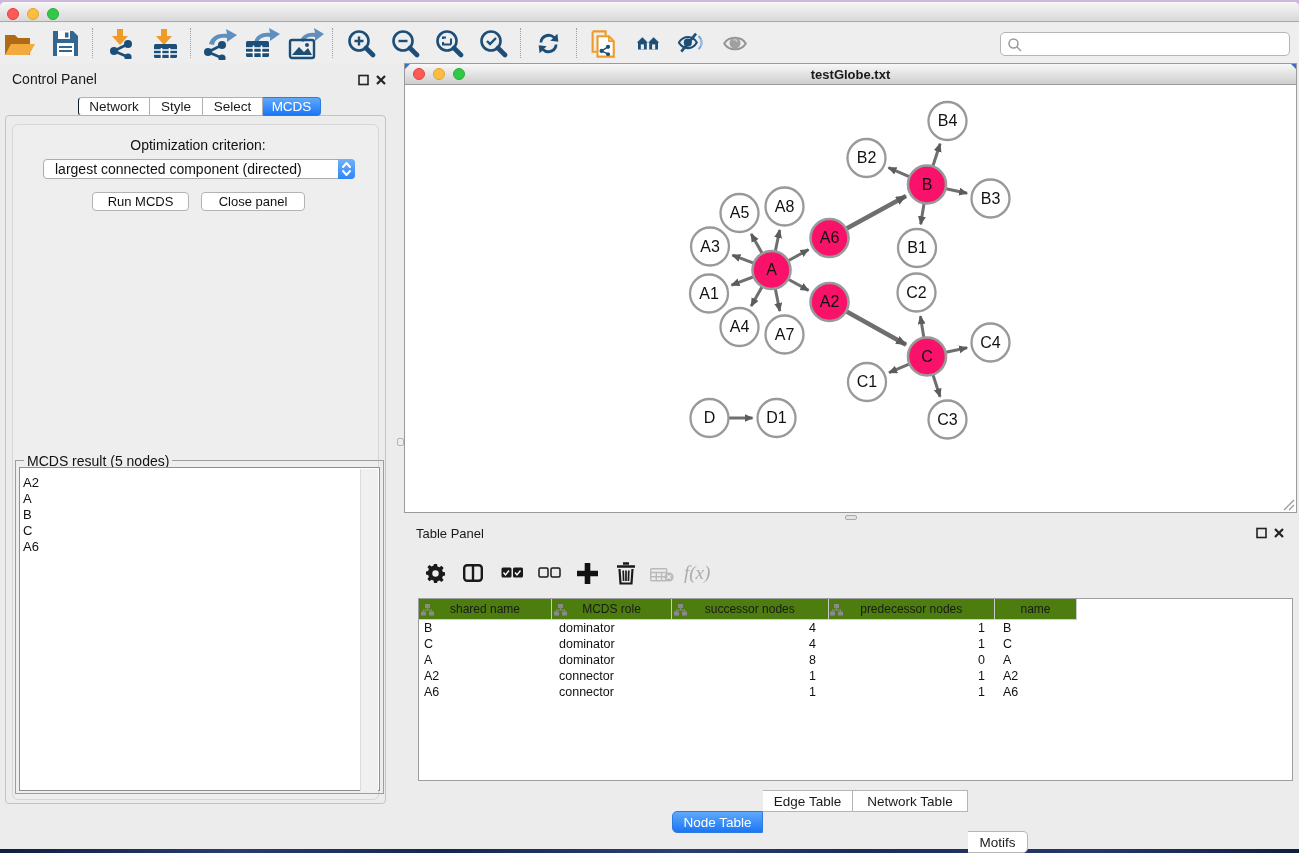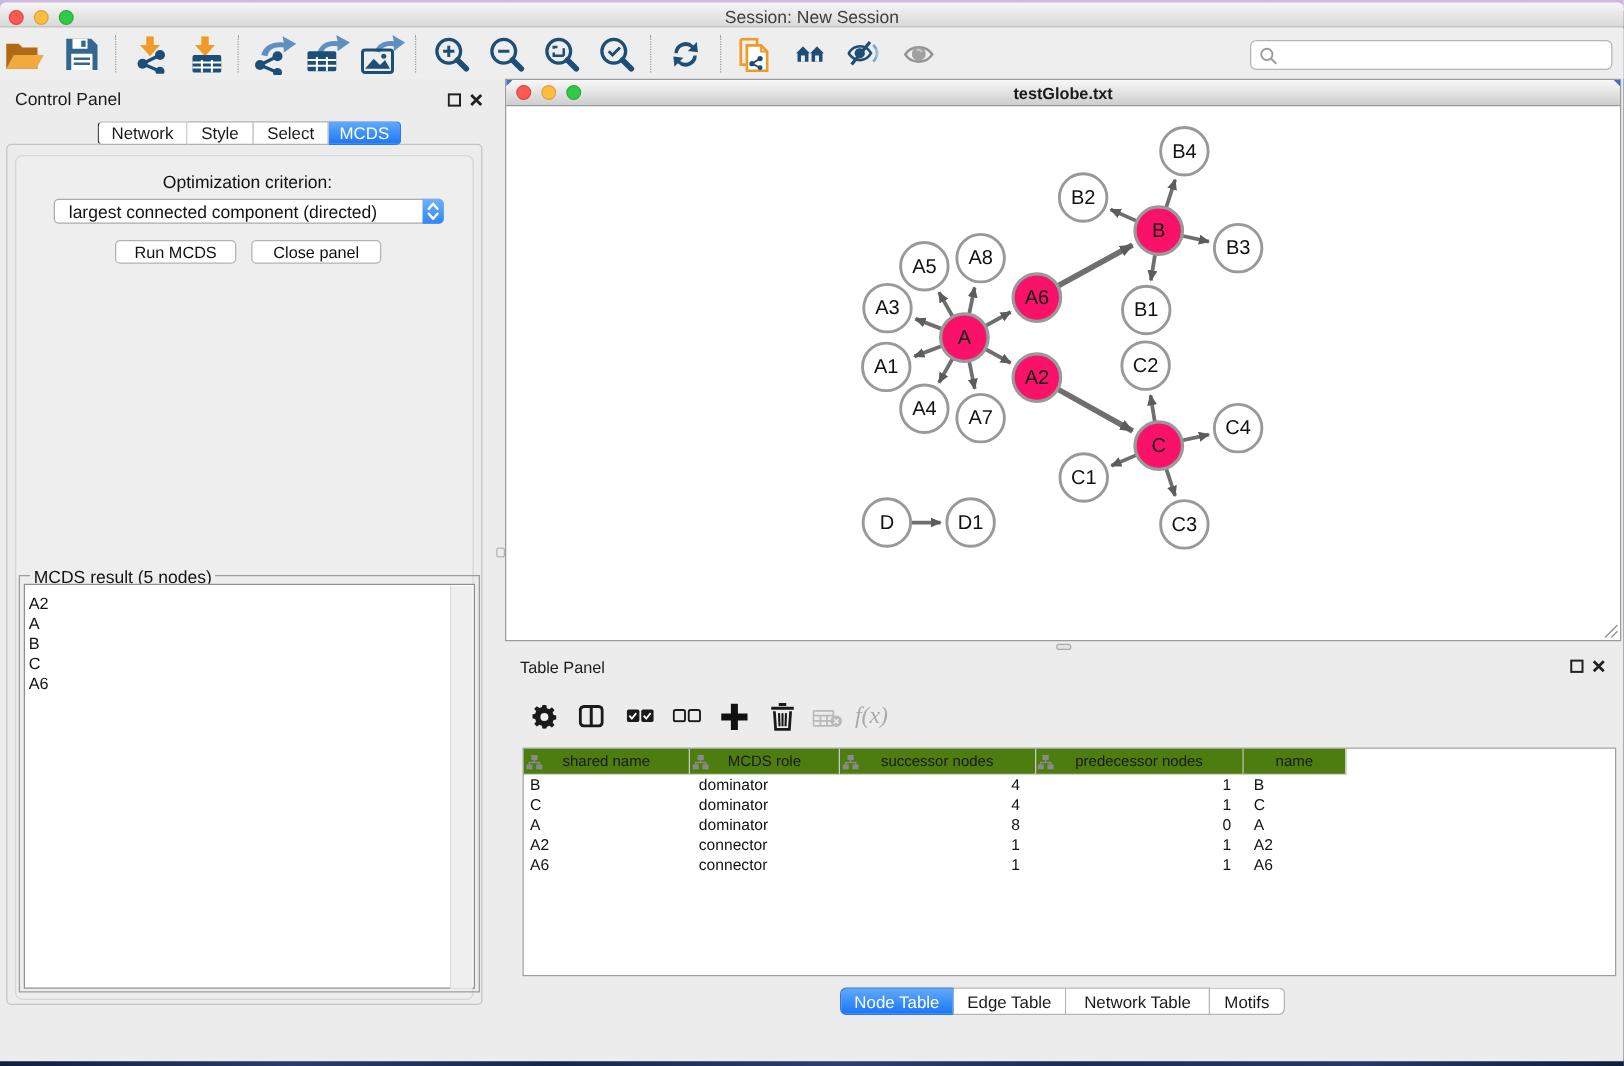--- a/index.html
+++ b/index.html
@@ -74,21 +74,21 @@
   .th { position:absolute; top:0; height:21px; background:#4d7c0f;
       border-right:1px solid #c9c9c9; border-bottom:1px solid #cfcfcf;
       font-size:12px; color:#1a1a1a; text-align:center; line-height:20px; }
   .trow { position:absolute; font-size:12.5px; color:#111; height:16px; line-height:16px; }
   .tc { position:absolute; }
   .num { text-align:right; }
   
   .btab { height:22px; background:#fff; border:1px solid #b5b5b5; border-left:none;
       font-size:13.5px; color:#1a1a1a; text-align:center; line-height:21px; }
   .btab.first { border-left:1px solid #b5b5b5; border-radius:5px 0 0 5px; }
-  .btab.last { border-radius:0 5px 5px 0; }
+  .btab.last { border-radius:0 5px 5px 0;margin-top:41px; }
   .btab.sel { background:linear-gradient(#60a9fa,#1b77f6); color:#fff; border-color:#2d7ae0; }
   
   #status { position:absolute; left:0; top:814px; width:1299px; height:33px;
       background:#ececec; border-top:1px solid #c3c3c3; }
   #hambtn { position:absolute; left:9px; top:8px; width:28px; height:20px;
       background:#fafafa; border:1px solid #8a8a8a; }
   #membtn { position:absolute; left:1214px; top:6px; width:74px; height:23px;
       background:#f7f7f7; border:1px solid #a9a9a9; font-size:12px; color:#111; }
   svg { display:block; }
   .nw { fill:#fff; stroke:#999; stroke-width:2.3; }
@@ -96,21 +96,20 @@
   .grip { position:absolute; background:#e3e3e3; border:1px solid #aaa; border-radius:2px; }
 </style>
 </head>
 <body>
 <div id="deskbottom" style="position:absolute;left:0;top:847px;width:1299px;height:6px;background:linear-gradient(90deg,#101e40,#2a3c6e 18%,#15264e 34%,#2c3f72 52%,#1a2c58 66%,#253869 84%,#0f1d3e)"></div>
 <div id="win">
   <div id="titlebar">
     <div class="tl t1"></div>
       <div class="tl t2"></div>
       <div class="tl t3"></div>
-    <div id="wtitle">Session: New Session</div>
   </div>
   <div id="toolbar">
     <div class="sep" style="left:92px"></div>
     <div class="sep" style="left:190px"></div>
     <div class="sep" style="left:332px"></div>
     <div class="sep" style="left:520px"></div>
     <div class="sep" style="left:576px"></div>
 
     <svg class="ticon" style="left:3px;top:9px" width="34" height="26" viewBox="0 0 34 26">
       <path d="M2,3 h10 l3,3 h12 v17 h-25 z" fill="#b06a15"></path>
@@ -484,19 +483,19 @@
         <span class="tc" style="left:5px;">A6</span>
         <span class="tc" style="left:140px;">connector</span>
         <span class="tc num" style="left:253px;width:144px;">1</span>
         <span class="tc num" style="left:410px;width:156px;">1</span>
         <span class="tc" style="left:584px;">A6</span>
       </div>
   </div>
   <div class="grip" style="left:397px;top:436px;width:7px;height:8px;border-color:#b5b5b5;background:#ededed;"></div>
   <div class="grip" style="left:845px;top:513px;width:12px;height:5px;"></div>
   <div class="tabrow" style="left:672px; top:788px;">
-    <div class="btab first sel" style="width:91px;">Node Table</div>
+    <div class="btab first sel" style="width:91px;margin-top:21px;">Node Table</div>
     <div class="btab" style="width:90px;">Edge Table</div>
     <div class="btab" style="width:115px;">Network Table</div>
     <div class="btab last" style="width:60px;">Motifs</div>
   </div>
 
 </div>
 
 </body></html>

